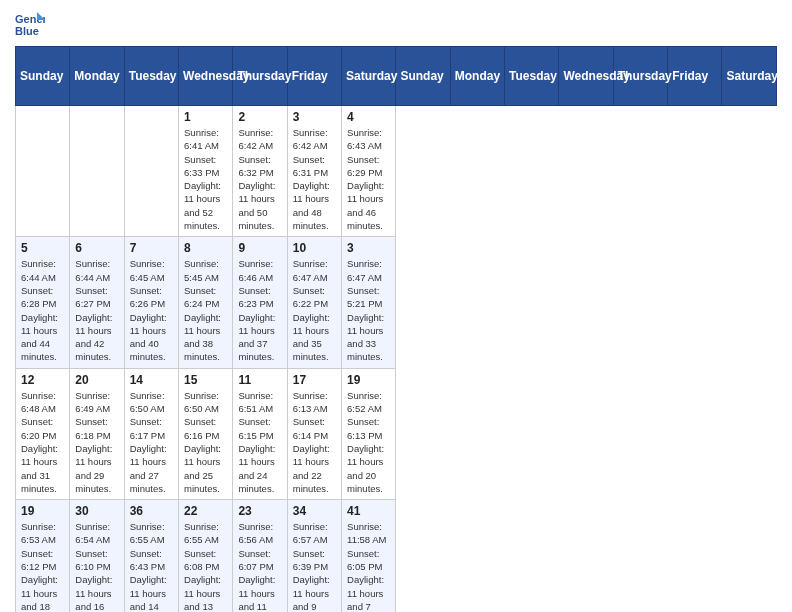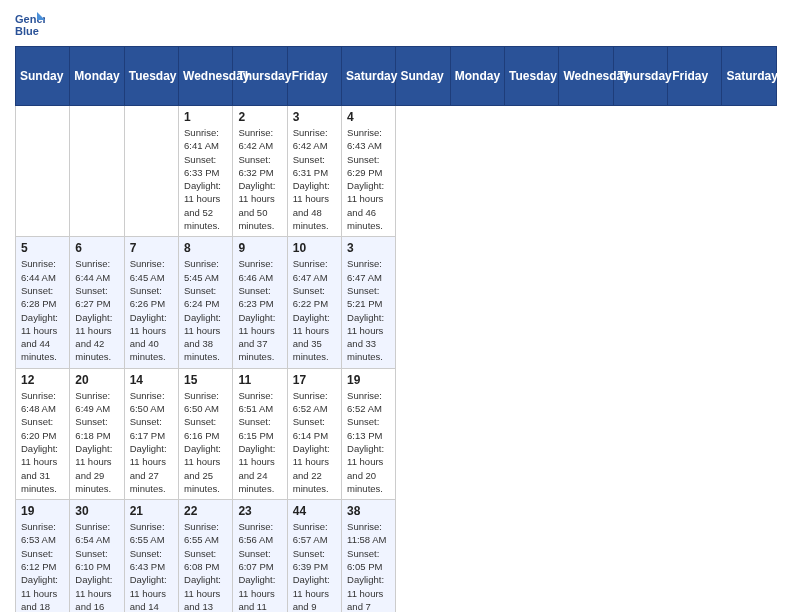--- a/index.html
+++ b/index.html
@@ -212,21 +212,21 @@
 Daylight: 11 hours and 25 minutes.</div>
         </td>
         <td>
           <div class="day-num">11</div>
           <div class="cell-text">Sunrise: 6:51 AM
 Sunset: 6:15 PM
 Daylight: 11 hours and 24 minutes.</div>
         </td>
         <td>
           <div class="day-num">17</div>
-          <div class="cell-text">Sunrise: 6:52 AM
+          <div class="cell-text">Sunrise: 6:13 AM
 Sunset: 6:14 PM
 Daylight: 11 hours and 22 minutes.</div>
         </td>
         <td>
           <div class="day-num">19</div>
           <div class="cell-text">Sunrise: 6:52 AM
 Sunset: 6:13 PM
 Daylight: 11 hours and 20 minutes.</div>
         </td>
       </tr>
@@ -237,45 +237,45 @@
 Sunset: 6:12 PM
 Daylight: 11 hours and 18 minutes.</div>
         </td>
         <td>
           <div class="day-num">30</div>
           <div class="cell-text">Sunrise: 6:54 AM
 Sunset: 6:10 PM
 Daylight: 11 hours and 16 minutes.</div>
         </td>
         <td>
-          <div class="day-num">21</div>
+          <div class="day-num">36</div>
           <div class="cell-text">Sunrise: 6:55 AM
 Sunset: 6:43 PM
 Daylight: 11 hours and 14 minutes.</div>
         </td>
         <td>
           <div class="day-num">22</div>
           <div class="cell-text">Sunrise: 6:55 AM
 Sunset: 6:08 PM
 Daylight: 11 hours and 13 minutes.</div>
         </td>
         <td>
           <div class="day-num">23</div>
           <div class="cell-text">Sunrise: 6:56 AM
 Sunset: 6:07 PM
 Daylight: 11 hours and 11 minutes.</div>
         </td>
         <td>
-          <div class="day-num">44</div>
+          <div class="day-num">34</div>
           <div class="cell-text">Sunrise: 6:57 AM
 Sunset: 6:39 PM
 Daylight: 11 hours and 9 minutes.</div>
         </td>
         <td>
-          <div class="day-num">38</div>
+          <div class="day-num">41</div>
           <div class="cell-text">Sunrise: 11:58 AM
 Sunset: 6:05 PM
 Daylight: 11 hours and 7 minutes.</div>
         </td>
       </tr>
       <tr>
         <td>
           <div class="day-num">26</div>
         </td>
         <td>

